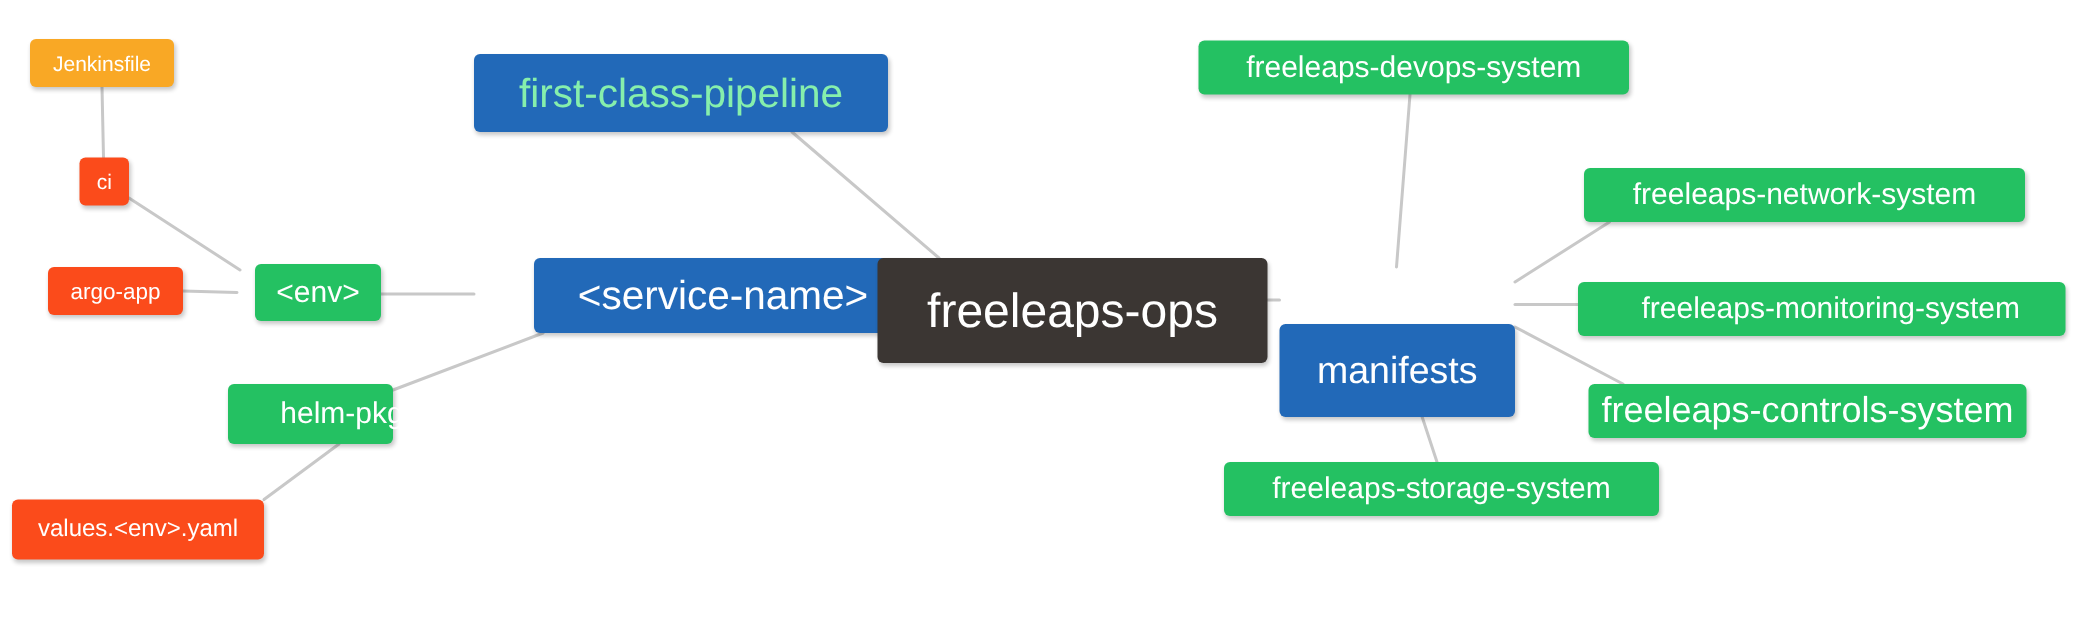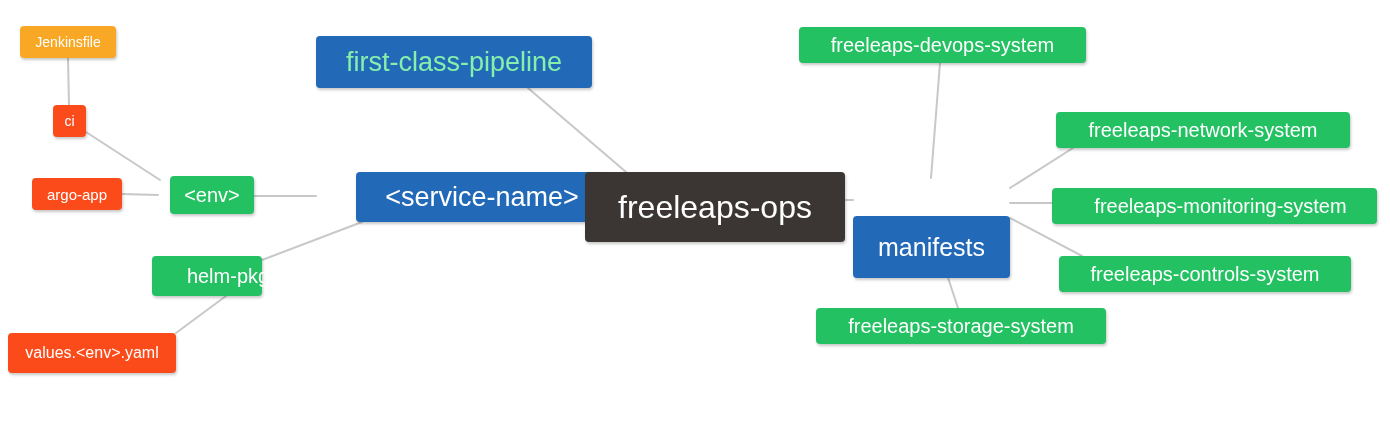--- a/index.html
+++ b/index.html
@@ -94,20 +94,20 @@
       </div>
       <div class="node" style="left: 799px; top: 27px; width: 287px; height: 36px; background: rgb(36, 193, 98); color: rgb(255, 255, 255); font-size: 20px;">
         <span class="node-label">freeleaps-devops-system</span>
       </div>
       <div class="node" style="left: 1056px; top: 112px; width: 294px; height: 36px; background: rgb(36, 193, 98); color: rgb(255, 255, 255); font-size: 20px;">
         <span class="node-label">freeleaps-network-system</span>
       </div>
       <div class="node" style="left: 1052px; top: 188px; width: 325px; height: 36px; background: rgb(36, 193, 98); color: rgb(255, 255, 255); font-size: 20px; padding-left: 12px;">
         <span class="node-label">freeleaps-monitoring-system</span>
       </div>
-      <div class="node" style="left: 1059px; top: 256px; width: 292px; height: 36px; background: rgb(36, 193, 98); color: rgb(255, 255, 255); font-size: 20px;">
+      <div class="node" style="left: 1059px; top: 256px; width: 292px; height: 36px; background: rgb(36, 193, 98); color: rgb(255, 255, 255); font-size: 24px;">
         <span class="node-label">freeleaps-controls-system</span>
       </div>
       <div class="node" style="left: 816px; top: 308px; width: 290px; height: 36px; background: rgb(36, 193, 98); color: rgb(255, 255, 255); font-size: 20px;">
         <span class="node-label">freeleaps-storage-system</span>
       </div>
     </div>
 </div>
 
 </body></html>

